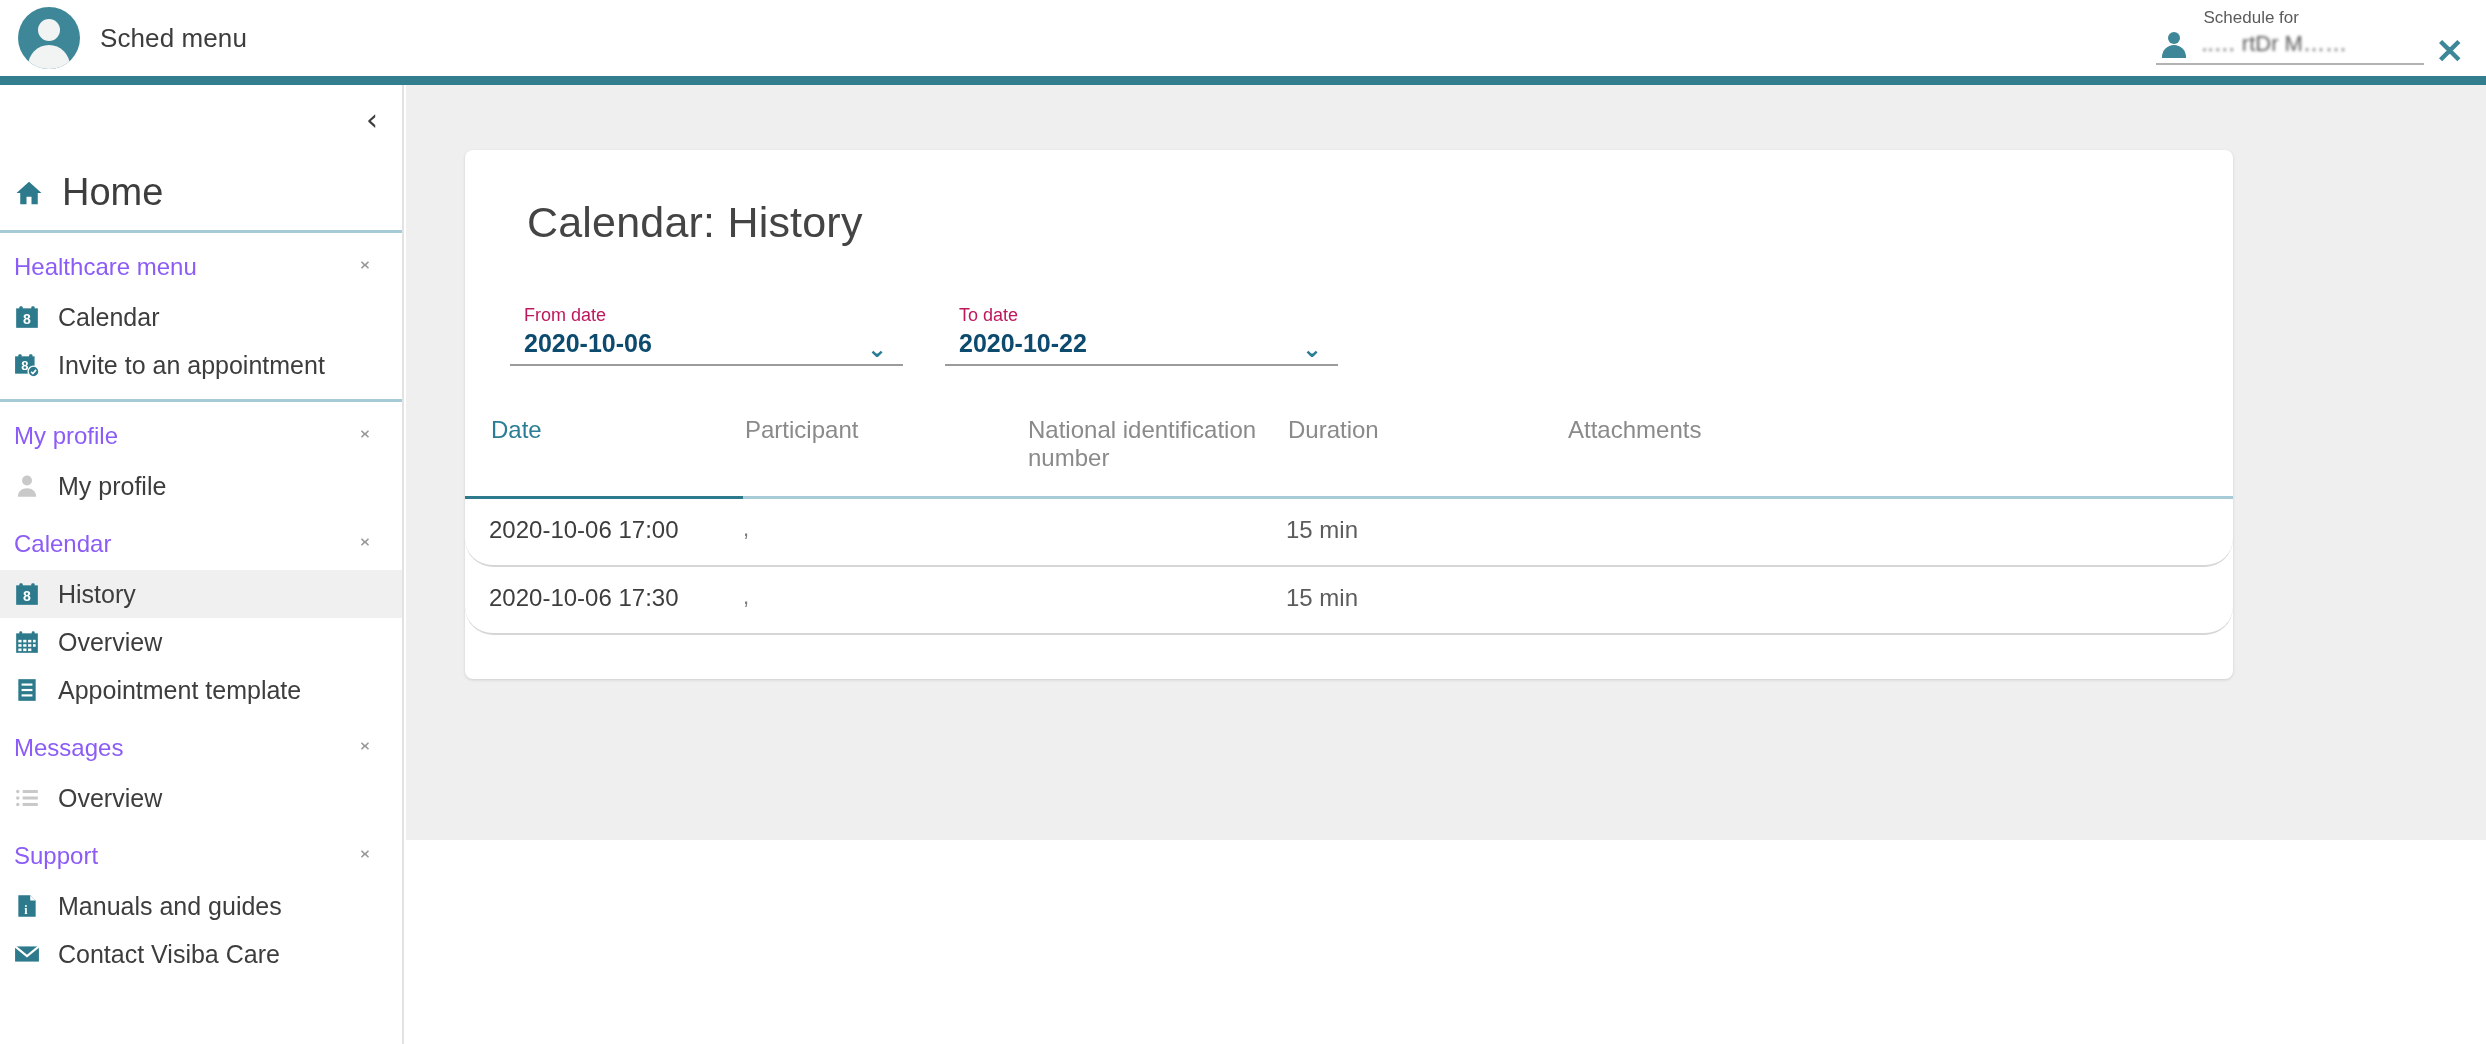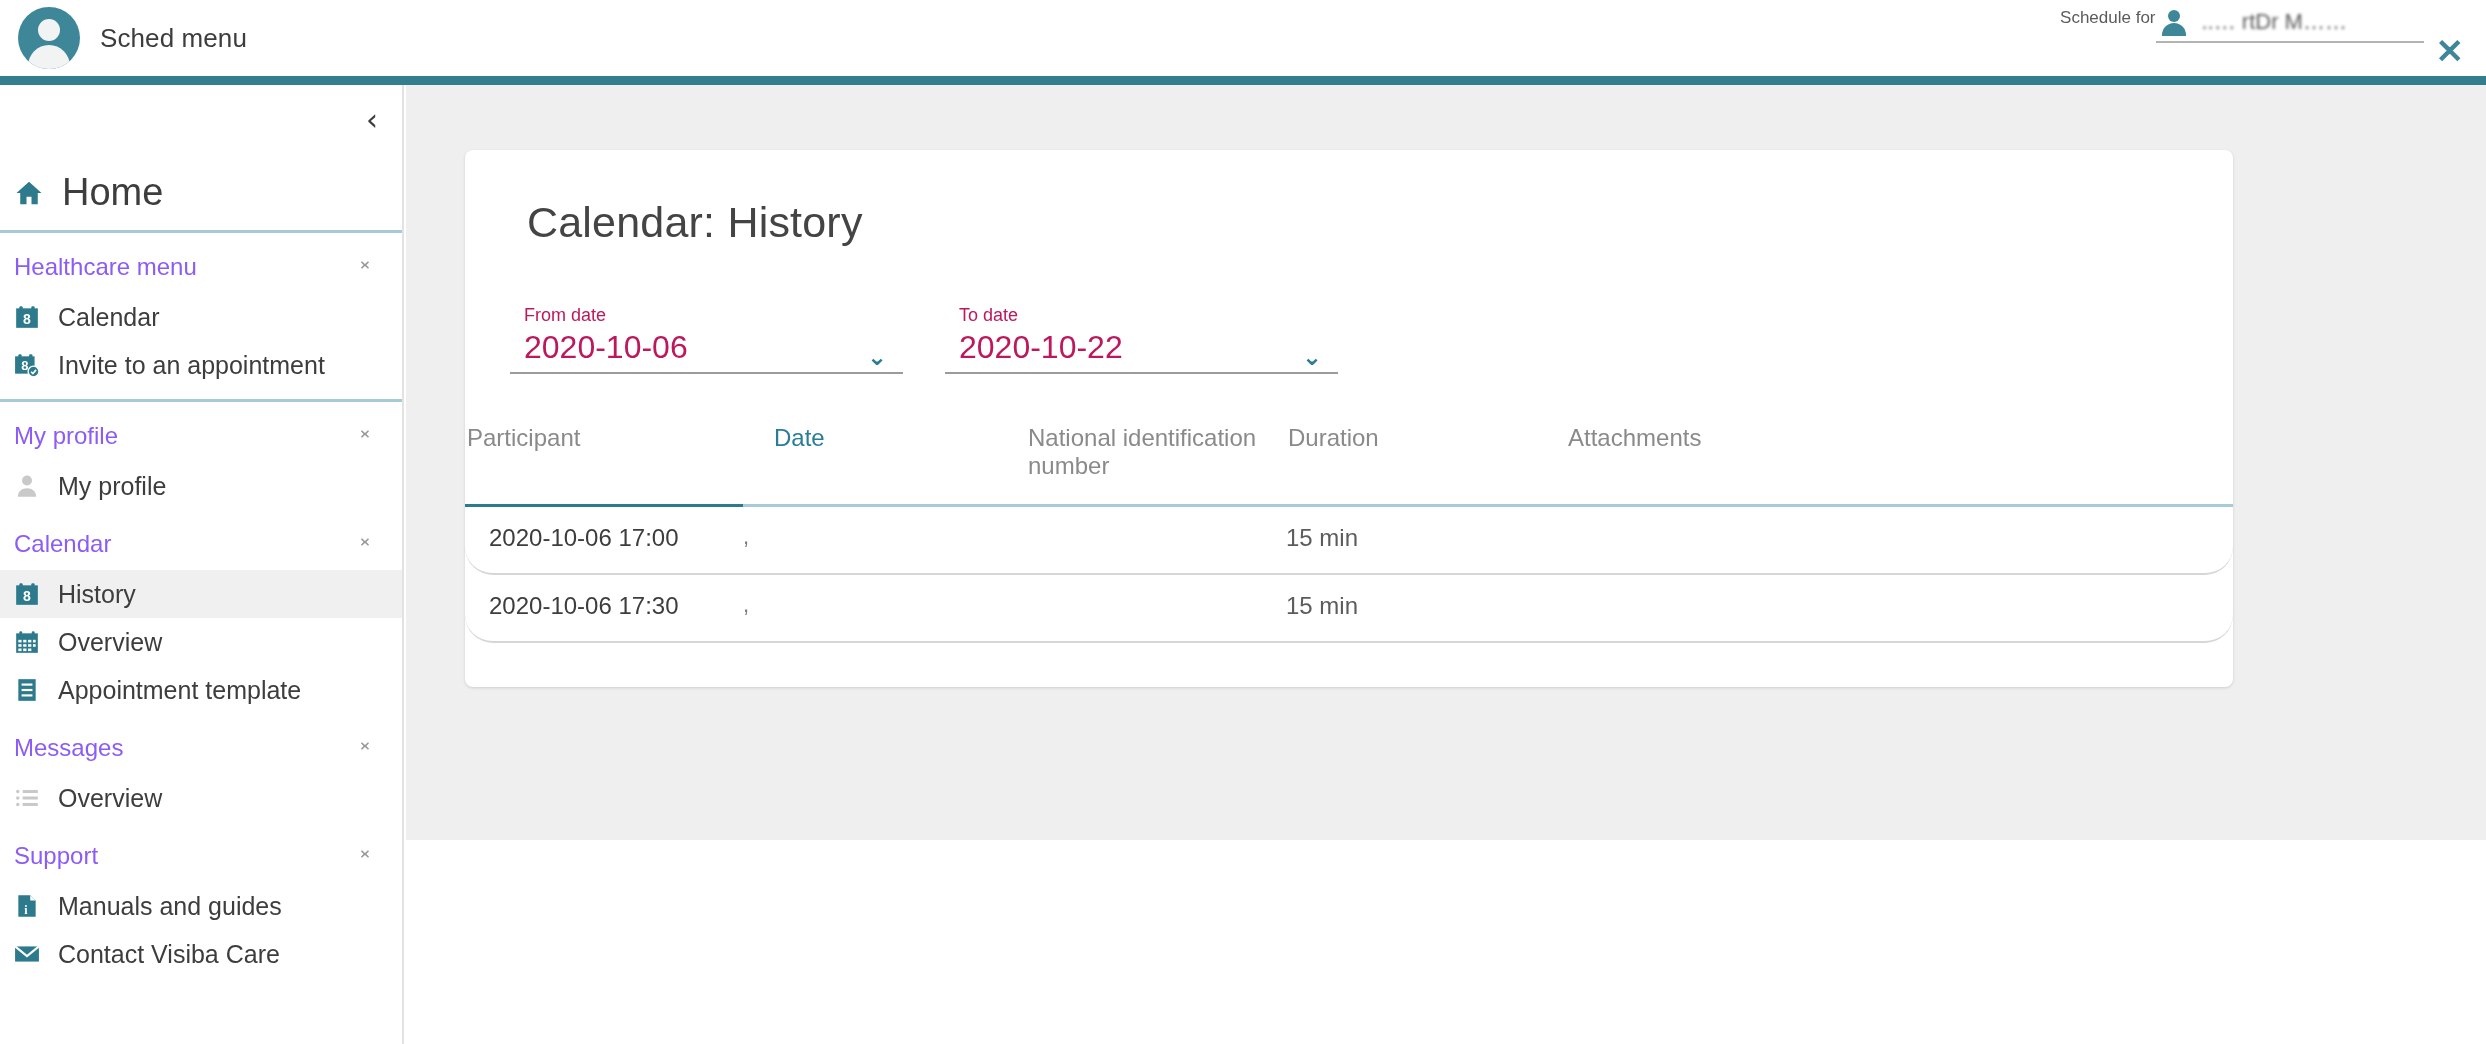--- a/index.html
+++ b/index.html
@@ -72,20 +72,21 @@
   .schedule-for {
     position: absolute;
     right: 22px;
     top: 8px;
     display: flex;
     align-items: flex-start;
     gap: 12px;
   }
   .sf-inner {
     display: flex;
+    flex-direction: column;
   }
   .sf-label {
     font-size: 17px;
     color: #5b5b5b;
     margin-left: 48px;
     margin-bottom: 2px;
   }
   .sf-row {
     display: flex;
     align-items: center;
@@ -264,23 +265,24 @@
     position: relative;
     cursor: pointer;
   }
   .date-field-label {
     font-size: 18px;
     color: #be185d;
     padding-left: 14px;
     margin-bottom: 3px;
   }
   .date-field-value {
-    font-size: 32px;
-    color: #be185d;
+    font-size: 25px;
+    color: #0c4a6e;
     padding-left: 14px;
+    font-weight: bold;
   }
   .date-chevron {
     position: absolute;
     right: 16px;
     bottom: 3px;
     color: #2b7d95;
     font-size: 24px;
     font-weight: bold;
     font-family: "DejaVu Sans", sans-serif;
     line-height: 1;
@@ -526,22 +528,22 @@
       </div>
       <div class="date-field">
         <div class="date-field-label">To date</div>
         <div class="date-field-value">2020-10-22</div>
         <span class="date-chevron">⌄</span>
       </div>
     </div>
 
     <div class="table">
       <div class="thead" id="table-head">
+          <div class="th col-date active">Date</div>
           <div class="th col-part">Participant</div>
-          <div class="th col-date active">Date</div>
           <div class="th col-nid">National identification number</div>
           <div class="th col-dur">Duration</div>
           <div class="th col-att">Attachments</div>
         </div>
       <div id="table-body">
           <div class="trow">
             <div class="td col-date">2020-10-06 17:00</div>
             <div class="td col-part part">,</div>
             <div class="td col-nid"></div>
             <div class="td col-dur muted">15 min</div>

